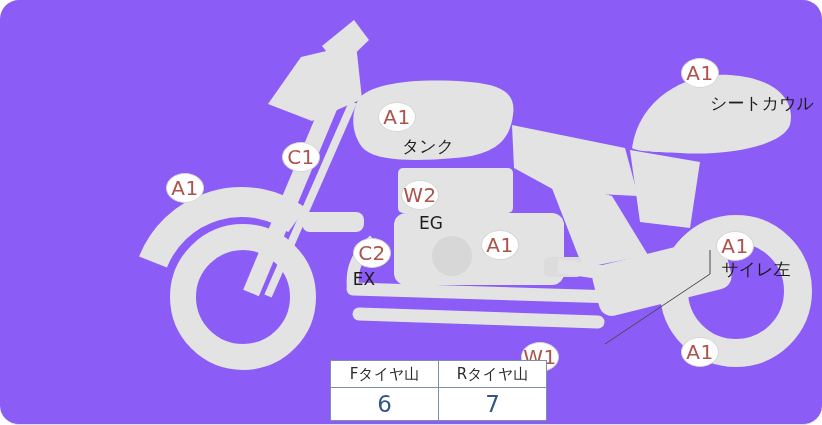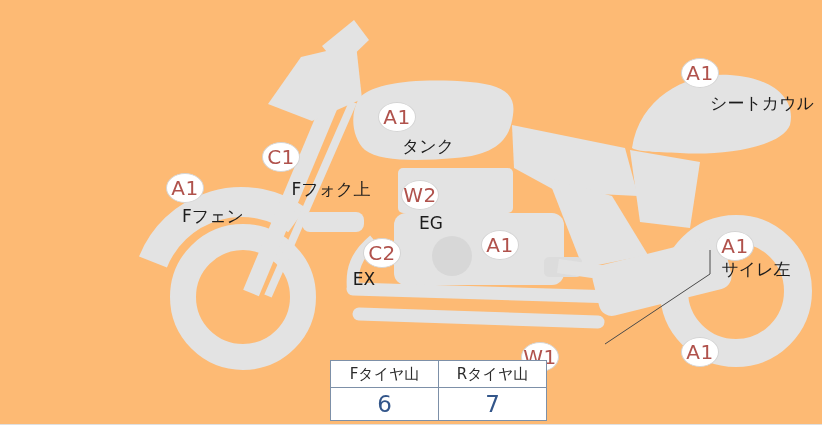--- a/index.html
+++ b/index.html
@@ -4,23 +4,24 @@
 <style>
   * { box-sizing: border-box; margin: 0; padding: 0; }
   body {
     font-family: "DejaVu Sans", "Liberation Sans", sans-serif;
     background: #ffffff;
   }
   .canvas {
     position: relative;
     width: 822px;
     height: 425px;
-    background: #fdba74;
+    background: #8b5cf6;
     border-bottom: 1px solid #e0e0e0;
     overflow: hidden;
+    border-radius: 19px;
   }
   .bike-svg {
     position: absolute;
     left: 0; top: 0;
     width: 822px; height: 425px;
   }
   .grade-badge {
     position: absolute;
     width: 38px; height: 30px;
     background: #ffffff;
@@ -121,31 +122,29 @@
       <line x1="710" y1="274" x2="710" y2="250"></line>
     </g>
   </svg>
 
   <div class="grade-badge" style="left:681px; top:58px">A1</div>
   <div class="part-name" style="left:762px; top:92px">シートカウル</div>
 
   <div class="grade-badge" style="left:378px; top:102px">A1</div>
   <div class="part-name" style="left:428px; top:135px">タンク</div>
 
-  <div class="grade-badge" style="left:262px; top:142px">C1</div>
-  <div class="part-name" style="left:331px; top:178px">Fフォク上</div>
+  <div class="grade-badge" style="left:282px; top:142px">C1</div>
 
   <div class="grade-badge" style="left:166px; top:173px">A1</div>
-  <div class="part-name" style="left:213px; top:205px">Fフェン</div>
 
   <div class="grade-badge" style="left:401px; top:180px">W2</div>
 
   <div class="part-name" style="left:431px; top:213px">EG</div>
 
-  <div class="grade-badge" style="left:363px; top:238px">C2</div>
+  <div class="grade-badge" style="left:353px; top:238px">C2</div>
   <div class="part-name" style="left:364px; top:269px">EX</div>
 
   <div class="grade-badge" style="left:481px; top:230px">A1</div>
 
   <div class="grade-badge" style="left:716px; top:231px">A1</div>
   <div class="part-name" style="left:756px; top:258px">サイレ左</div>
 
   <div class="grade-badge" style="left:521px; top:342px">W1</div>
 
   <div class="grade-badge" style="left:681px; top:337px">A1</div>

